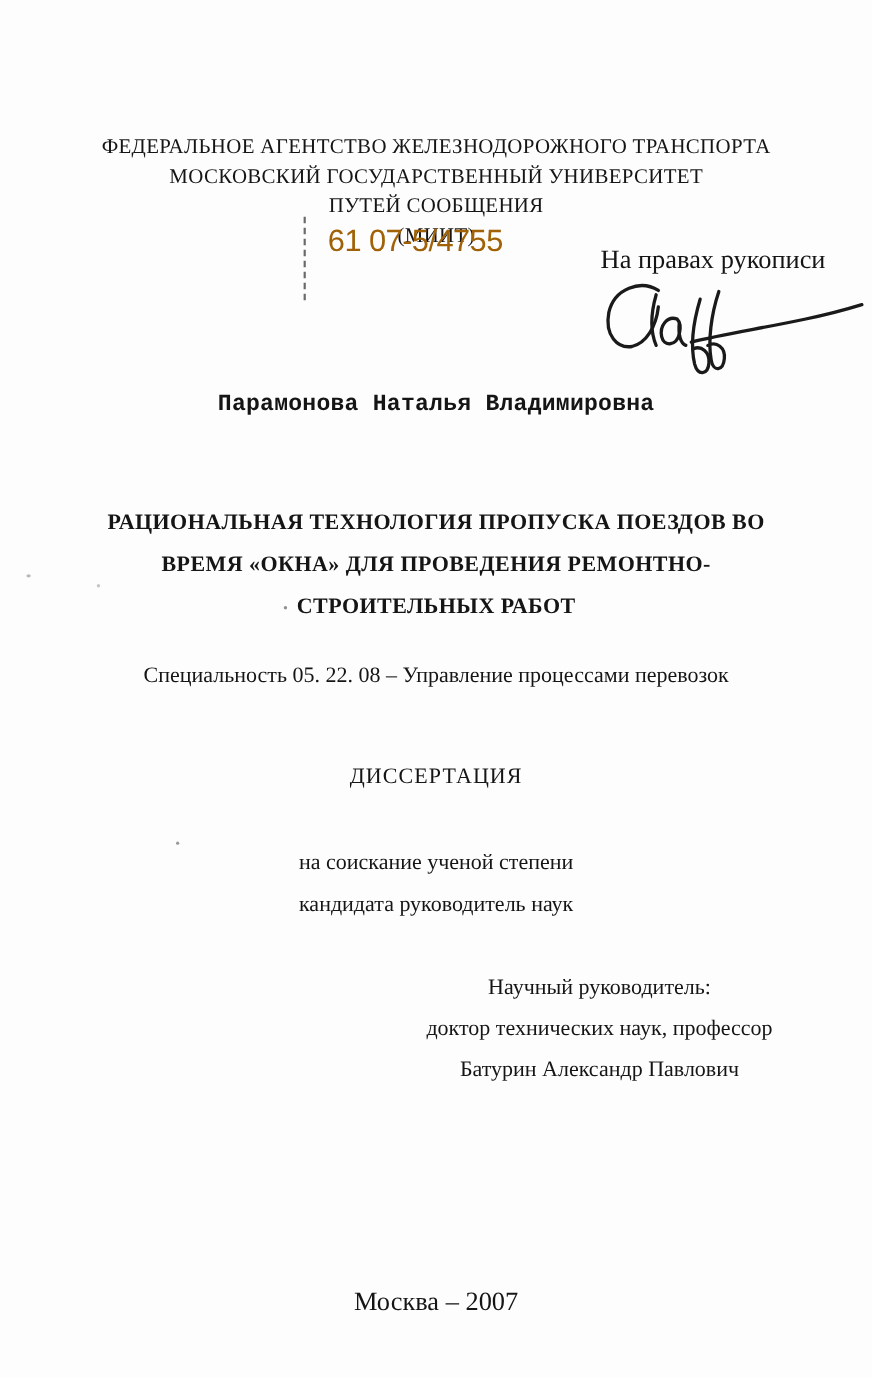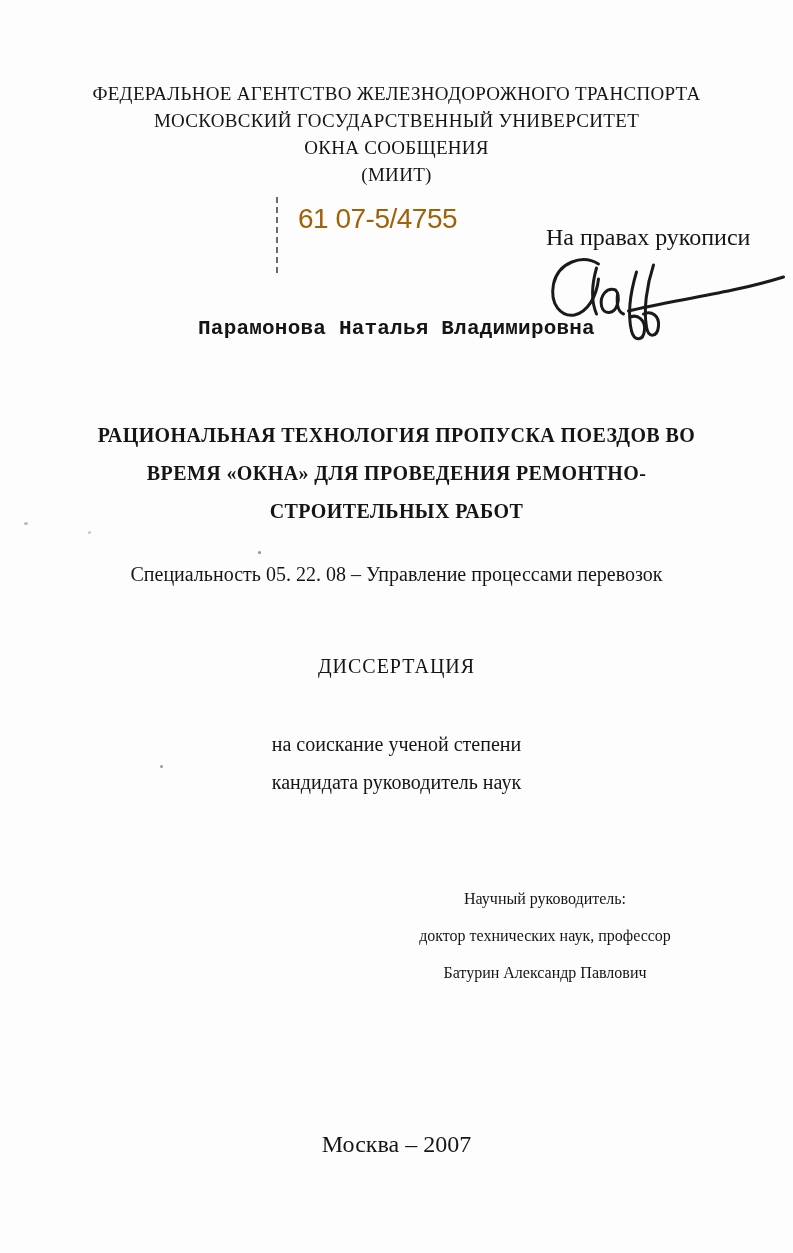--- a/index.html
+++ b/index.html
@@ -15,20 +15,21 @@
     background: #fdfdfd;
     overflow: hidden;
     font-family: "Liberation Serif", "DejaVu Serif", serif;
     color: #151515;
   }
   .abs { position: absolute; }
   .centered {
     left: 0;
     width: 793px;
     text-align: center;
+    margin-top: 40px;
   }
   .header-block {
     top: 80px;
     font-size: 19px;
     line-height: 27px;
     letter-spacing: 0.3px;
     font-weight: 400;
   }
   .catalog-number {
     top: 203px;
@@ -84,21 +85,21 @@
   .degree-block {
     top: 725px;
     font-size: 20px;
     line-height: 38px;
   }
   .supervisor-block {
     top: 880px;
     left: 360px;
     width: 370px;
     text-align: center;
-    font-size: 16px;
+    font-size: 20px;
     line-height: 37px;
   }
   .footer-line {
     top: 1131px;
     font-size: 24px;
   }
   .speck {
     border-radius: 50%;
     background: #b9b9b9;
   }
@@ -109,21 +110,21 @@
   svg.sig-path { display: block; width: 100%; height: 100%; }
 </style>
 </head>
 <body>
 
 <div class="page">
 
   <div class="abs centered header-block">
     <div>ФЕДЕРАЛЬНОЕ АГЕНТСТВО ЖЕЛЕЗНОДОРОЖНОГО ТРАНСПОРТА</div>
     <div>МОСКОВСКИЙ ГОСУДАРСТВЕННЫЙ УНИВЕРСИТЕТ</div>
-    <div>ОКНА СООБЩЕНИЯ</div>
+    <div>ПУТЕЙ СООБЩЕНИЯ</div>
     <div>(МИИТ)</div>
   </div>
 
   <div class="abs dotted-line"></div>
   <div class="abs catalog-number">61 07-5/4755</div>
 
   <div class="abs manuscript-note">На правах рукописи</div>
 
   <div class="abs signature">
     <svg class="sig-path" viewBox="0 0 245 100" xmlns="http://www.w3.org/2000/svg">

